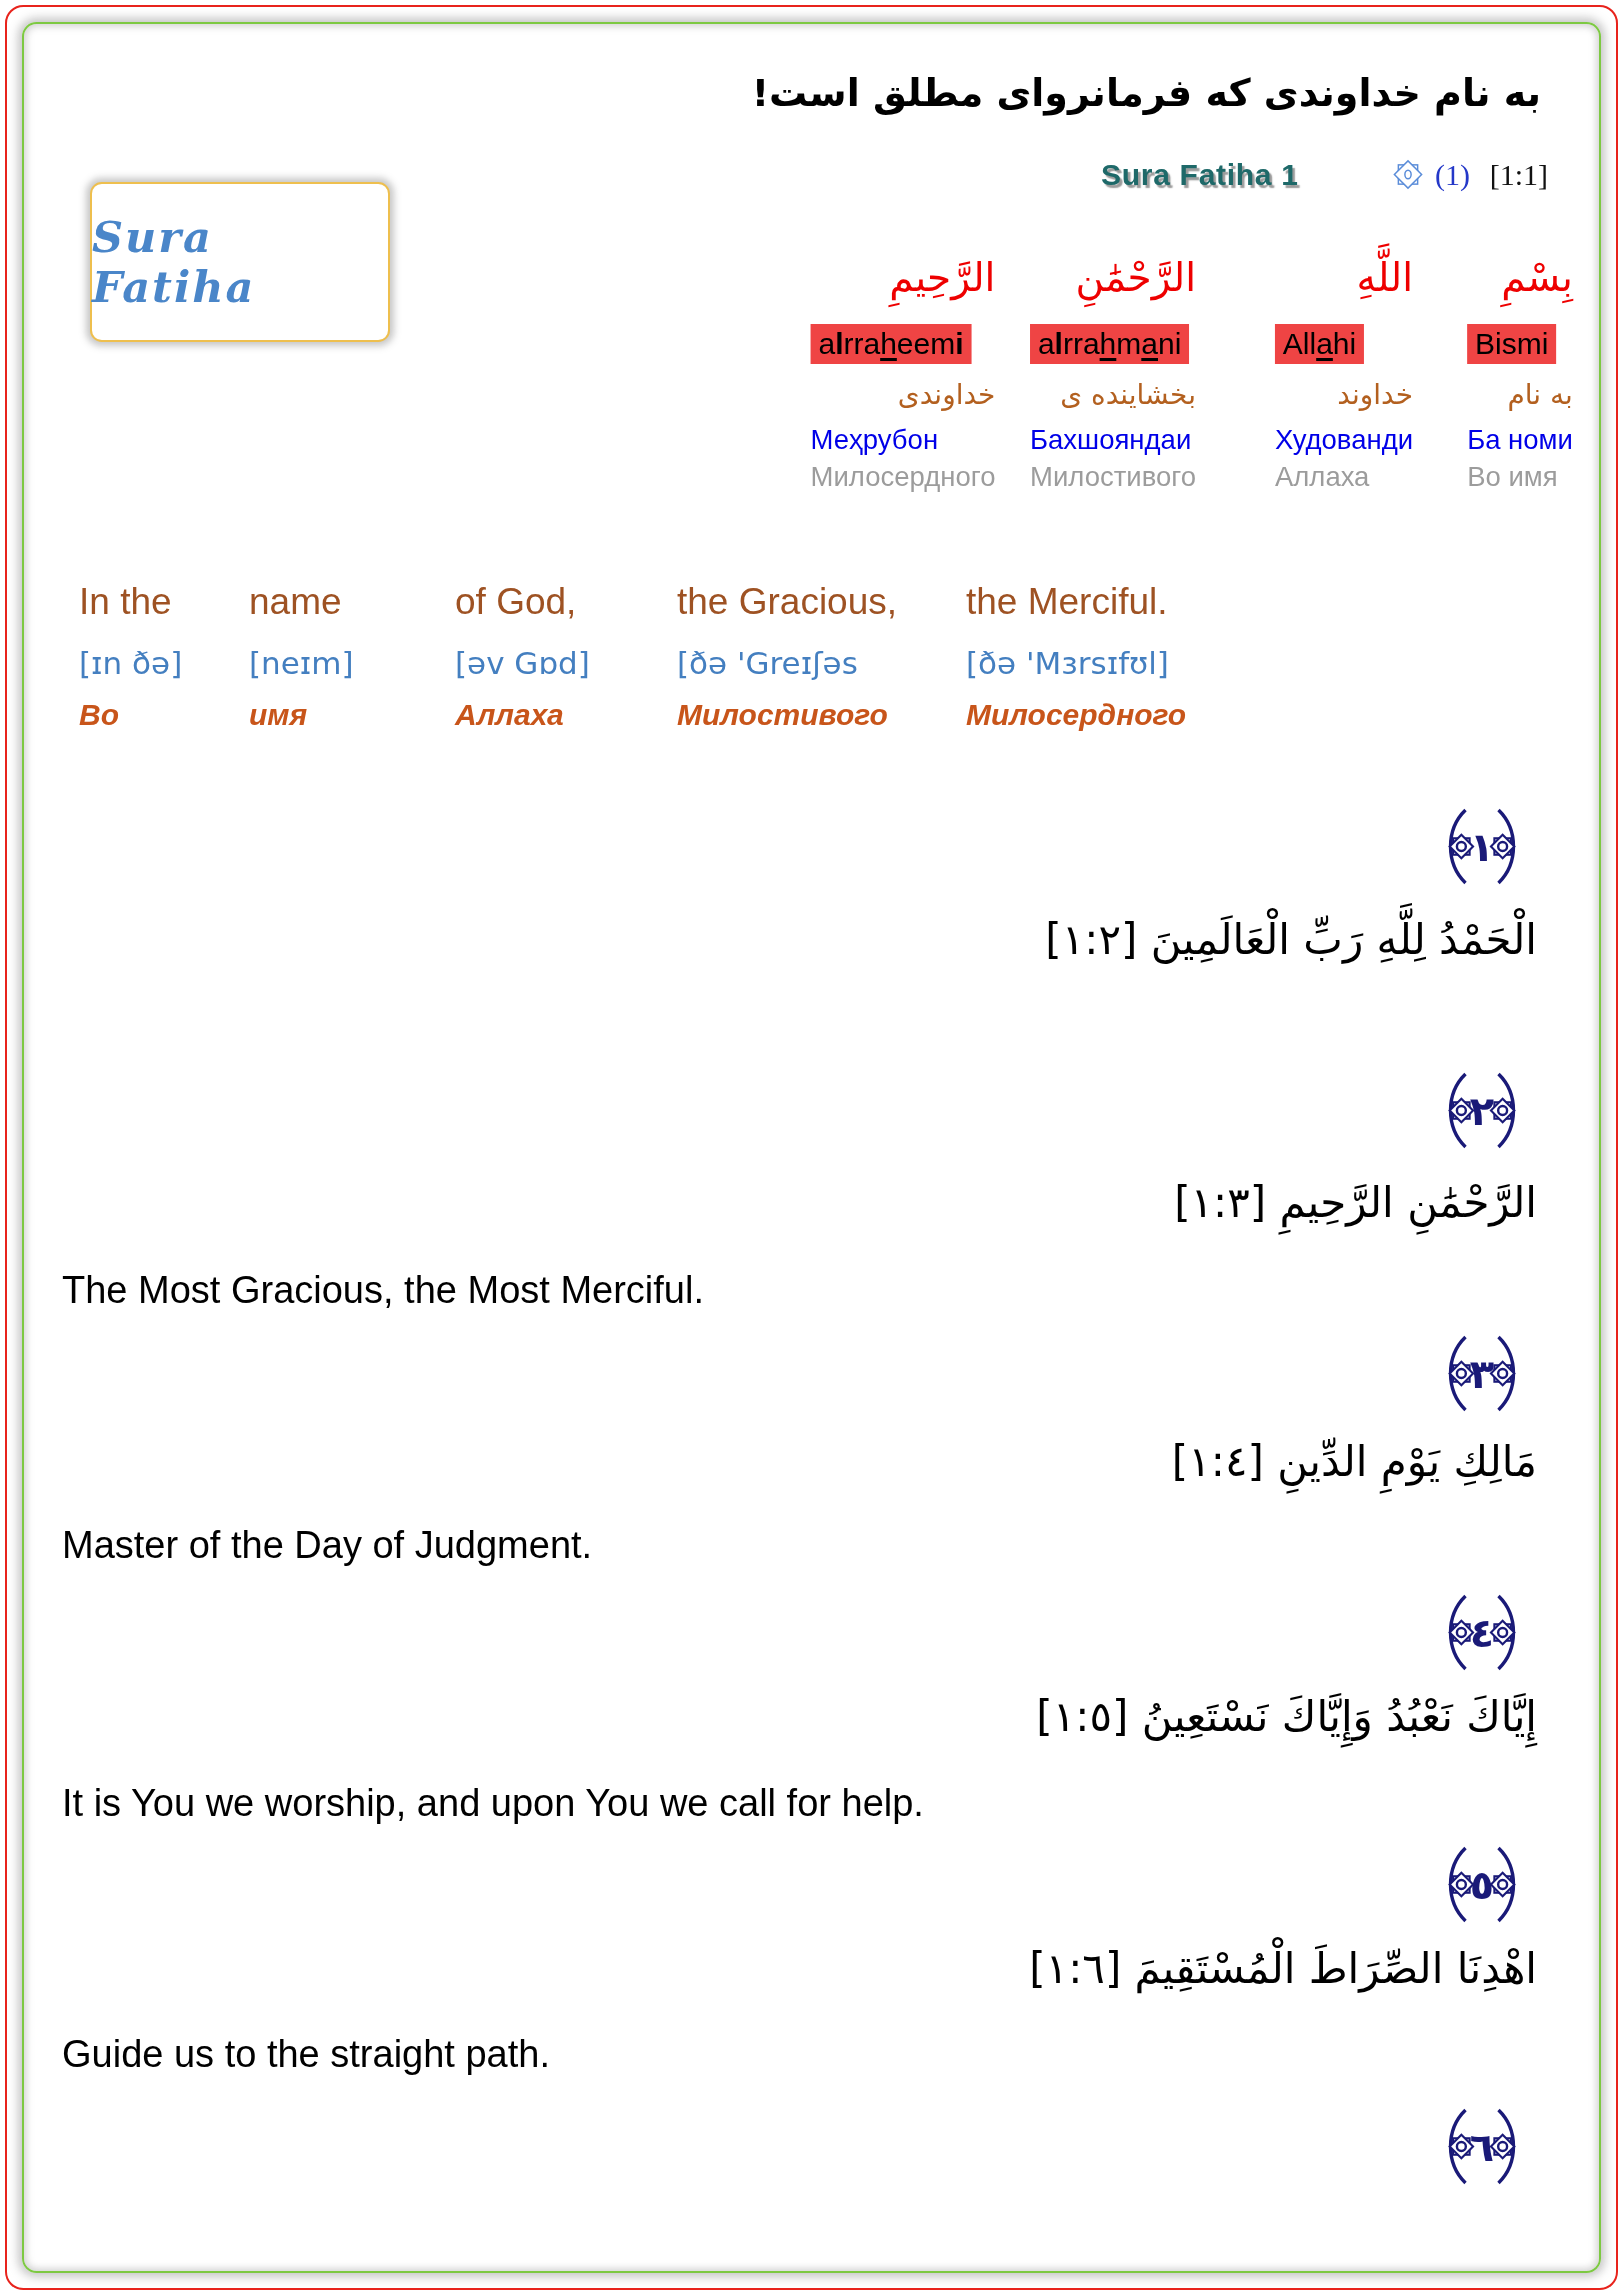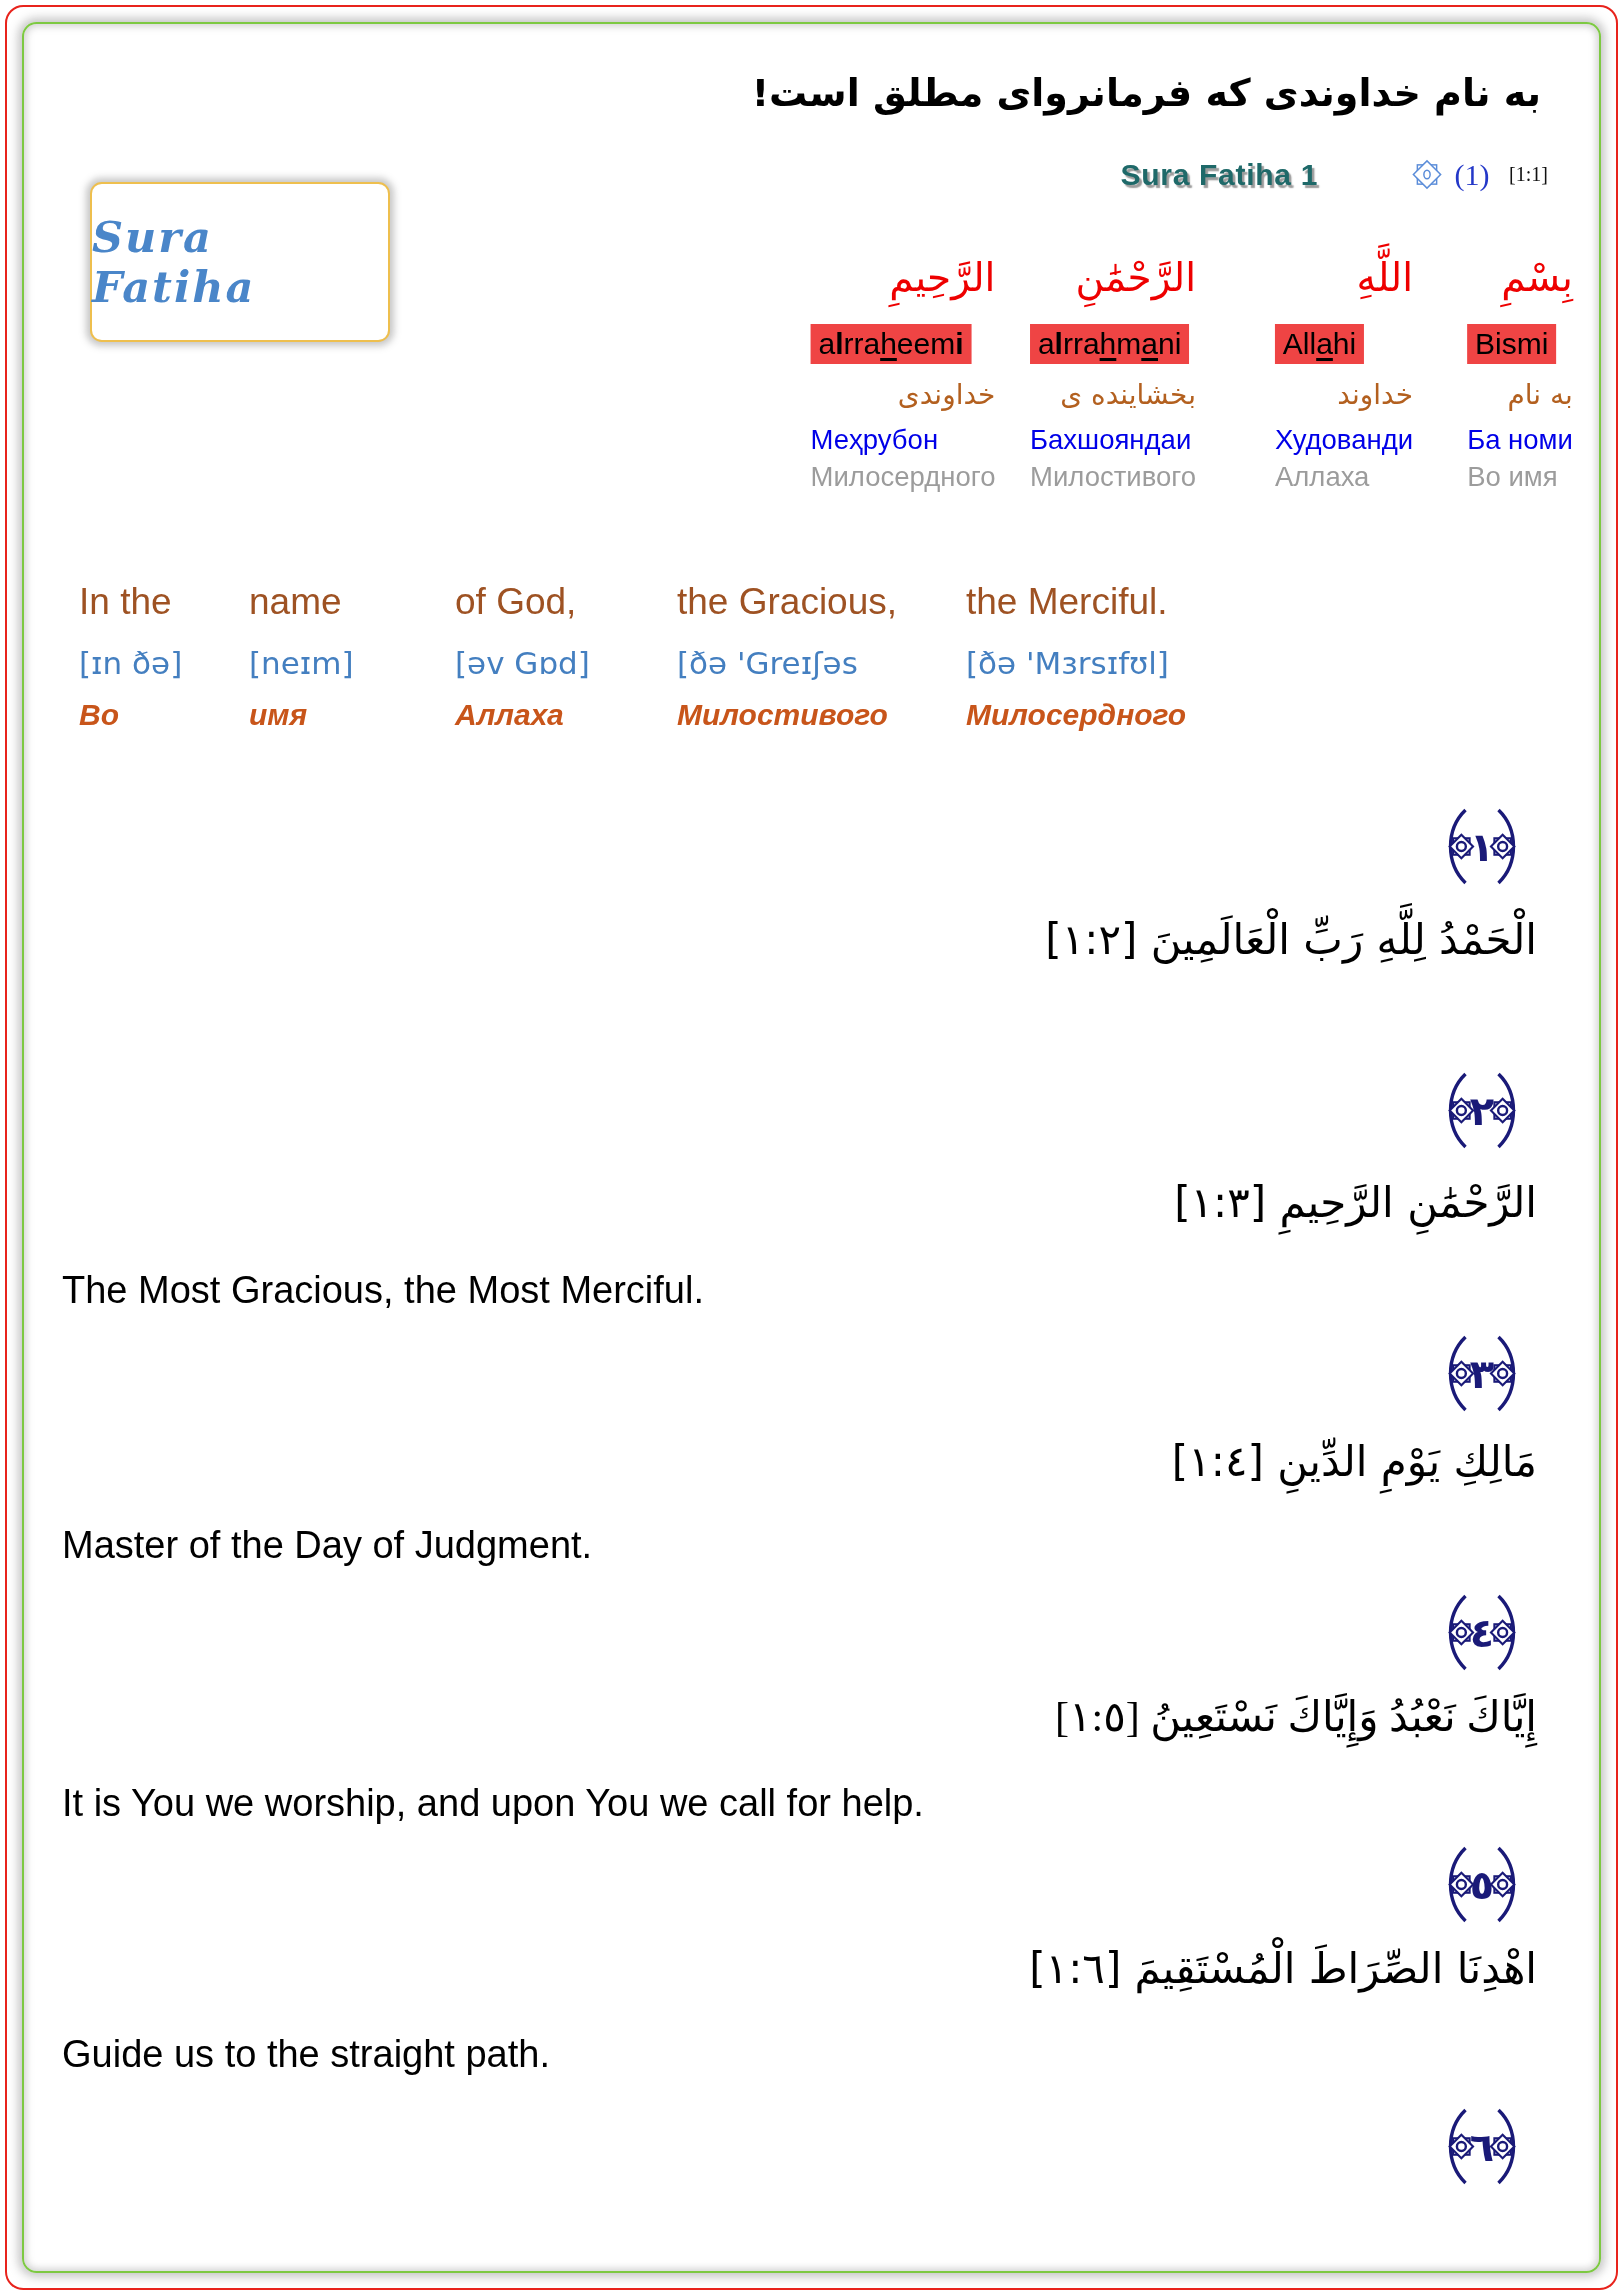--- a/index.html
+++ b/index.html
@@ -11,21 +11,21 @@
   .content{position:absolute;inset:0;}
 
   
   .basmala-header{position:absolute;top:71px;right:82px;direction:rtl;
     font-family:"DejaVu Sans",sans-serif;font-weight:bold;font-size:38px;color:#000;}
   .heading-line{position:absolute;top:156px;right:75px;display:flex;align-items:center;}
   .sura-heading{font-size:30px;font-weight:bold;color:#1e6969;letter-spacing:0.7px;
     text-shadow:2.6px 2.6px 1.3px #9a9a9a;margin-right:92px;}
   .rub-icon{width:34px;height:37px;margin-right:10.5px;}
   .sura-number{font-family:"Liberation Serif",serif;font-size:30px;color:#2438c8;margin-right:19.6px;}
-  .verse-ref{font-family:"Liberation Serif",serif;font-size:20px;color:#111;}
+  .verse-ref{font-family:"Liberation Serif",serif;font-size:30px;color:#111;}
 
   
   .sura-box{position:absolute;left:90px;top:182px;width:296px;height:156px;
     border:2px solid #eebf4e;border-radius:11.8px;background:#fff;
     box-shadow:0 0 7.9px 3.3px rgba(130,130,130,.45);
     display:flex;align-items:center;justify-content:center;}
   .sura-box-text{font-family:"DejaVu Serif",serif;font-style:italic;font-weight:bold;
     font-size:43px;color:#4a86c9;letter-spacing:2px;}
 
   
@@ -57,21 +57,21 @@
   .orn-stroke{stroke:#1a1a78;fill:none;}
   .orn-fill{fill:#ffffff;stroke:#1a1a78;}
   .orn-digit{font-family:"DejaVu Sans",sans-serif;font-weight:bold;font-size:58px;fill:#1a1a78;}
   .verse-arabic{position:absolute;right:86px;direction:rtl;font-family:"DejaVu Sans",sans-serif;
     font-size:42px;color:#000;white-space:nowrap;}
   .verse-english{position:absolute;left:62px;font-size:38px;color:#000;white-space:nowrap;}
 
   .t1{top:808px;} .a1{top:915px;}  .e1{top:1013px;}
   .t2{top:1072px;} .a2{top:1178px;}  .e2{top:1269px;}
   .t3{top:1335px;} .a3{top:1437px;}  .e3{top:1524px;}
-  .t4{top:1594px;} .a4{top:1692px;font-family:Liberation Serif, serif;}  .e4{top:1782px;}
+  .t4{top:1594px;} .a4{top:1692px;}  .e4{top:1782px;}
   .t5{top:1846px;} .a5{top:1944px;}  .e5{top:2033px;}
   .t6{top:2108px;}
 </style>
 </head>
 <body>
 
 <div class="page">
   <div class="red-frame"></div>
   <div class="green-frame"></div>
 

